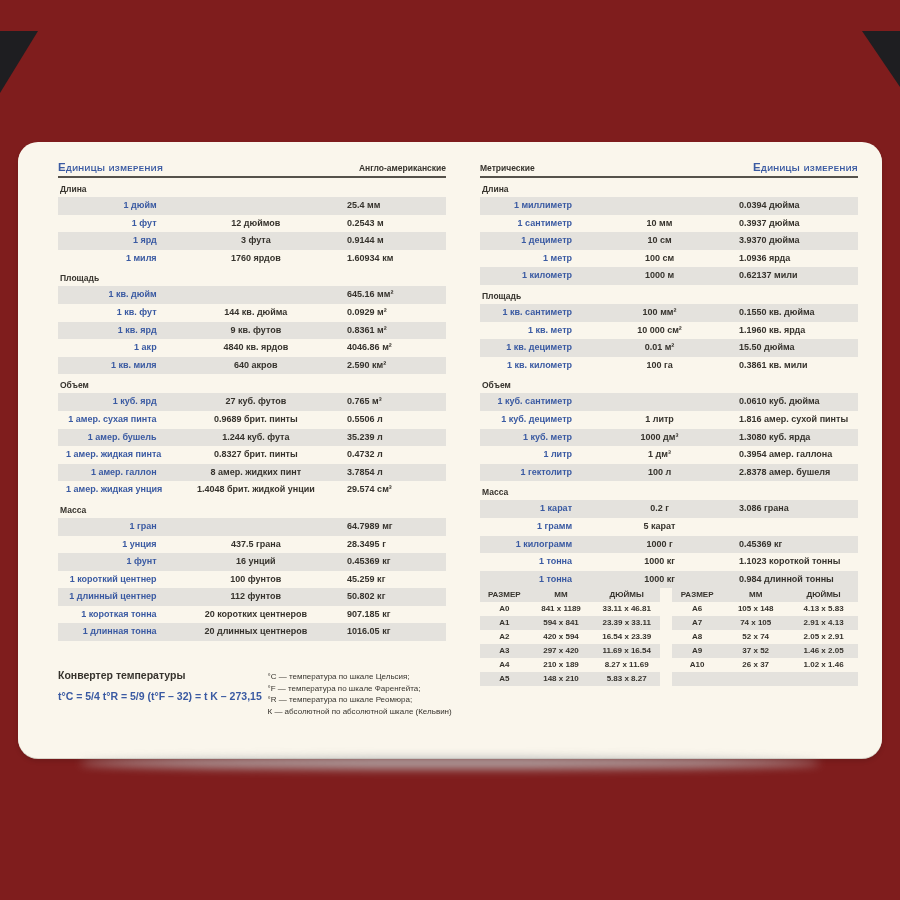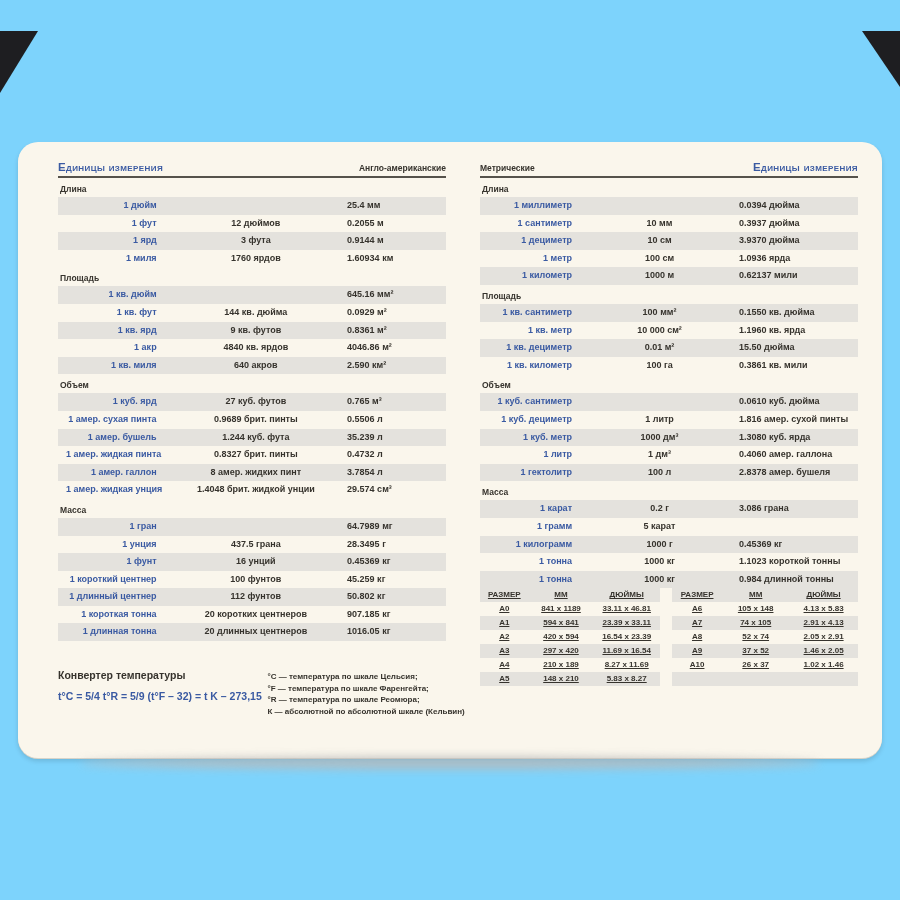--- a/index.html
+++ b/index.html
@@ -5,21 +5,21 @@
   :root{
     --page:#faf6ec;
     --row:#e4e2dd;
     --blue:#3a5aa2;
     --ink:#36332d;
     --rule:#55524b;
   }
   *{margin:0;padding:0;box-sizing:border-box;}
   html,body{width:900px;height:900px;background:#ffffff;overflow:hidden;
     font-family:"Liberation Sans", sans-serif;}
-  .stage{position:relative;width:900px;height:900px;background:#7dd3fc;}
+  .stage{position:relative;width:900px;height:900px;background:#7f1d1d;}
 
   
   .corner{position:absolute;background:#1e1e21;}
   .corner.tl{left:0;top:31px;width:38px;height:62px;
     clip-path:polygon(0 0,100% 0,0 100%);}
   .corner.tr{right:0;top:31px;width:38px;height:56px;
     clip-path:polygon(0 0,100% 0,100% 100%);}
 
   
   .page{position:absolute;left:18px;top:142px;width:864px;height:616px;
@@ -47,30 +47,30 @@
   .t-row .c0{text-align:right;color:var(--blue);padding-right:10px;white-space:nowrap;padding-left:8px;}
   .t-row .c1{text-align:center;white-space:nowrap;}
   .t-row .c2{text-align:left;padding-left:2px;white-space:nowrap;}
 
   
   .temp{display:flex;margin-top:28px;}
   .temp-left{width:54%;}
   .temp-title{font-size:10.5px;font-weight:bold;color:var(--ink);}
   .temp-formula{font-size:10.5px;font-weight:bold;color:var(--blue);margin-top:9px;white-space:nowrap;}
   .temp-notes{width:46%;padding-top:2px;}
-  .temp-note{font-size:8px;font-weight:bold;color:var(--ink);line-height:11.5px;white-space:nowrap;}
+  .temp-note{font-size:8px;font-weight:normal;color:var(--ink);line-height:11.5px;white-space:nowrap;}
 
   
   .paper-title{color:var(--blue);font-size:11.5px;font-weight:bold;
     font-variant:small-caps;letter-spacing:.4px;margin:16px 0 8px 0;}
   .paper-wrap{display:flex;justify-content:space-between;}
   .ptable{width:180px;}
   .ptable.right{width:186px;}
   .p-row{display:grid;grid-template-columns:27% 36% 37%;height:14px;line-height:14px;
-    font-size:8px;font-weight:bold;color:var(--ink);text-decoration:underline;}
+    font-size:8px;font-weight:bold;color:var(--ink);}
   .p-row span{text-align:center;white-space:nowrap;}
   .p-head{background:var(--row);}
   .prows .p-row:nth-child(even){background:var(--row);}
 </style>
 </head>
 <body>
 
 <div class="stage">
   <div class="corner tl"></div>
   <div class="corner tr"></div>
@@ -88,21 +88,21 @@
           <div class="sec-name">Длина</div>
           <div class="rows">
             <div class="t-row">
               <span class="c0">1 дюйм</span>
               <span class="c1"></span>
               <span class="c2">25.4 мм</span>
             </div>
             <div class="t-row">
               <span class="c0">1 фут</span>
               <span class="c1">12 дюймов</span>
-              <span class="c2">0.2055 м</span>
+              <span class="c2">0.2543 м</span>
             </div>
             <div class="t-row">
               <span class="c0">1 ярд</span>
               <span class="c1">3 фута</span>
               <span class="c2">0.9144 м</span>
             </div>
             <div class="t-row">
               <span class="c0">1 миля</span>
               <span class="c1">1760 ярдов</span>
               <span class="c2">1.60934 км</span>
@@ -295,21 +295,21 @@
               <span class="c2">1.816 амер. сухой пинты</span>
             </div>
             <div class="t-row">
               <span class="c0">1 куб. метр</span>
               <span class="c1">1000 дм³</span>
               <span class="c2">1.3080 куб. ярда</span>
             </div>
             <div class="t-row">
               <span class="c0">1 литр</span>
               <span class="c1">1 дм³</span>
-              <span class="c2">0.4060 амер. галлона</span>
+              <span class="c2">0.3954 амер. галлона</span>
             </div>
             <div class="t-row">
               <span class="c0">1 гектолитр</span>
               <span class="c1">100 л</span>
               <span class="c2">2.8378 амер. бушеля</span>
             </div>
           </div>
           <div class="sec-name">Масса</div>
           <div class="rows">
             <div class="t-row">

